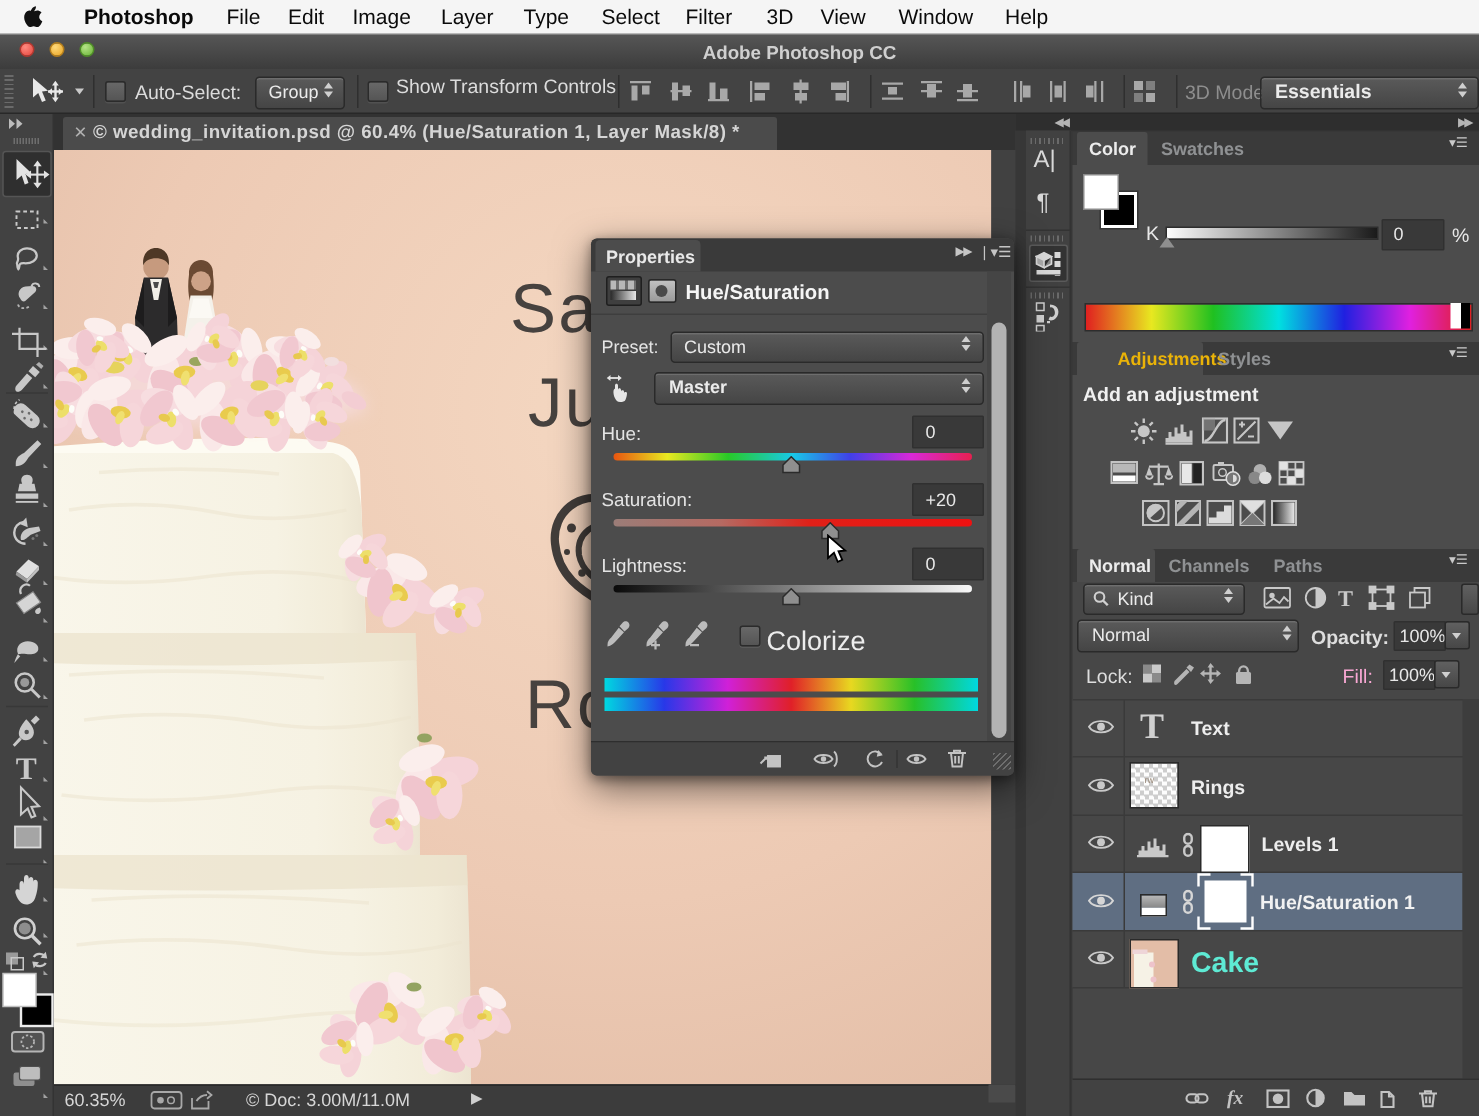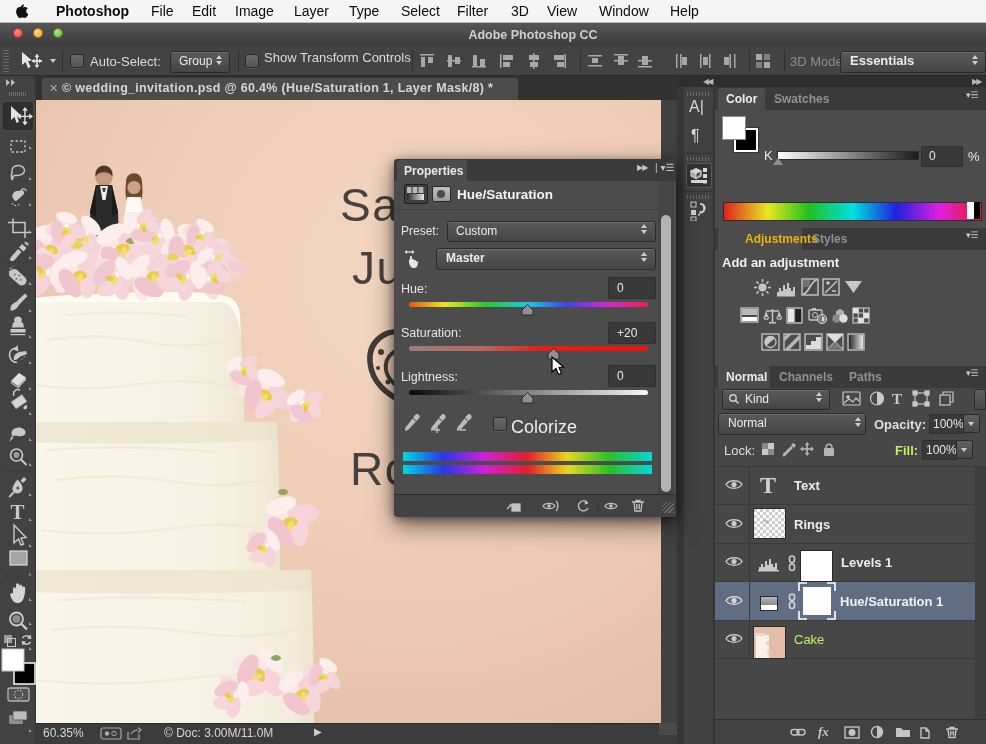--- a/index.html
+++ b/index.html
@@ -604,21 +604,21 @@
         <rect x="6" y="7" width="6" height="6" fill="#8a8a8a"></rect>
 <path d="M21 12 L29 4 L31 6 L23 14 C22 15 20 15 21 12 Z"></path>
         <path d="M29 3 L31 1 L34 3 L32 6 Z"></path>
 <path d="M45 0 L47.5 3 L43 3 Z M45 14 L47.5 11 L43 11 Z M38 7 L41 4.5 L41 9.5 Z M52 7 L49 4.5 L49 9.5 Z"></path>
         <rect x="44.2" y="2" width="1.6" height="10"></rect>
         <rect x="40" y="6.2" width="10" height="1.6"></rect>
 <rect x="62" y="6" width="10" height="8" rx="1"></rect>
         <path d="M64 6 C64 1 70 1 70 6" fill="none" stroke="#b5b5b5" stroke-width="1.6"></path>
       </g>
     </svg>
-<div class="a tx" style="left:895px;top:443px;font-size:13px;font-weight:700;color:#bef264;">Fill:</div>
+<div class="a tx" style="left:895px;top:443px;font-size:13px;font-weight:400;color:#f9a8d4;">Fill:</div>
 <div class="vbox" style="left:922px;top:440px;width:33px;height:18px;"><span style="margin-left:3px;line-height:18px;">100%</span></div>
 <div class="a" style="left:956px;top:440px;width:17px;height:19px;background:linear-gradient(#606060,#474747);border:1px solid #2a2a2a;border-radius:2px;box-sizing:border-box;"></div>
 <div class="a" style="left:961px;top:448px;border-left:3.5px solid transparent;border-right:3.5px solid transparent;border-top:4px solid #cfcfcf;"></div>
 <div id="layerrows">
 <div class="a" style="left:715px;top:466px;width:271px;height:192px;background:#474747;"></div>
 <div class="a" style="left:715px;top:582px;width:260px;height:38px;background:#5f6e82;"></div>
 <div class="a" style="left:715px;top:466px;width:271px;height:1px;background:#3a3a3a;"></div>
 <div class="a" style="left:715px;top:504px;width:271px;height:1px;background:#3a3a3a;"></div>
 <div class="a" style="left:715px;top:543px;width:271px;height:1px;background:#3a3a3a;"></div>
 <div class="a" style="left:715px;top:581px;width:271px;height:1px;background:#3a3a3a;"></div>
@@ -676,21 +676,21 @@
           <path d="M1 9 L1 1 L9 1 M29 1 L37 1 L37 9 M37 29 L37 37 L29 37 M9 37 L1 37 L1 29"></path>
         </g>
       </svg>
 <div class="a tx" style="left:840px;top:594px;font-size:13px;font-weight:700;color:#f2f2f2;">Hue/Saturation 1</div>
 <div class="a" style="left:753px;top:626px;width:33px;height:33px;border:1px solid #2a2a2a;background:#e3bda7;box-sizing:border-box;overflow:hidden;">
         <div style="position:absolute;left:2px;top:8px;width:13px;height:23px;background:#f6f2e6;"></div>
         <div style="position:absolute;left:1px;top:6px;width:10px;height:3px;background:#eed5d8;"></div>
         <div style="position:absolute;left:12px;top:14px;width:4px;height:4px;background:#eec3cb;border-radius:50%;"></div>
         <div style="position:absolute;left:13px;top:24px;width:4px;height:4px;background:#eec3cb;border-radius:50%;"></div>
       </div>
-<div class="a tx" style="left:794px;top:632px;font-size:13px;font-weight:400;color:#bef264;">Cake</div>
+<div class="a tx" style="left:794px;top:632px;font-size:19px;font-weight:700;color:#5eead4;">Cake</div>
 </div>
 
 <div class="a" style="left:715px;top:719px;width:271px;height:25px;background:#424242;border-top:1px solid #2f2f2f;box-sizing:border-box;"></div>
 <svg class="a" style="left:790px;top:723px;" width="180" height="18" viewBox="0 0 180 18">
 <g fill="none" stroke="#c3c3c3" stroke-width="1.4">
 <g transform="translate(0,0)">
           <rect x="1" y="6.5" width="8" height="5.5" rx="2.7" fill="none"></rect>
           <rect x="7" y="6.5" width="8" height="5.5" rx="2.7" fill="none"></rect>
         </g>
 <text x="28" y="13" font-size="13px" font-style="italic" font-weight="700" fill="#c3c3c3" stroke="none" font-family="Liberation Serif">fx</text>

